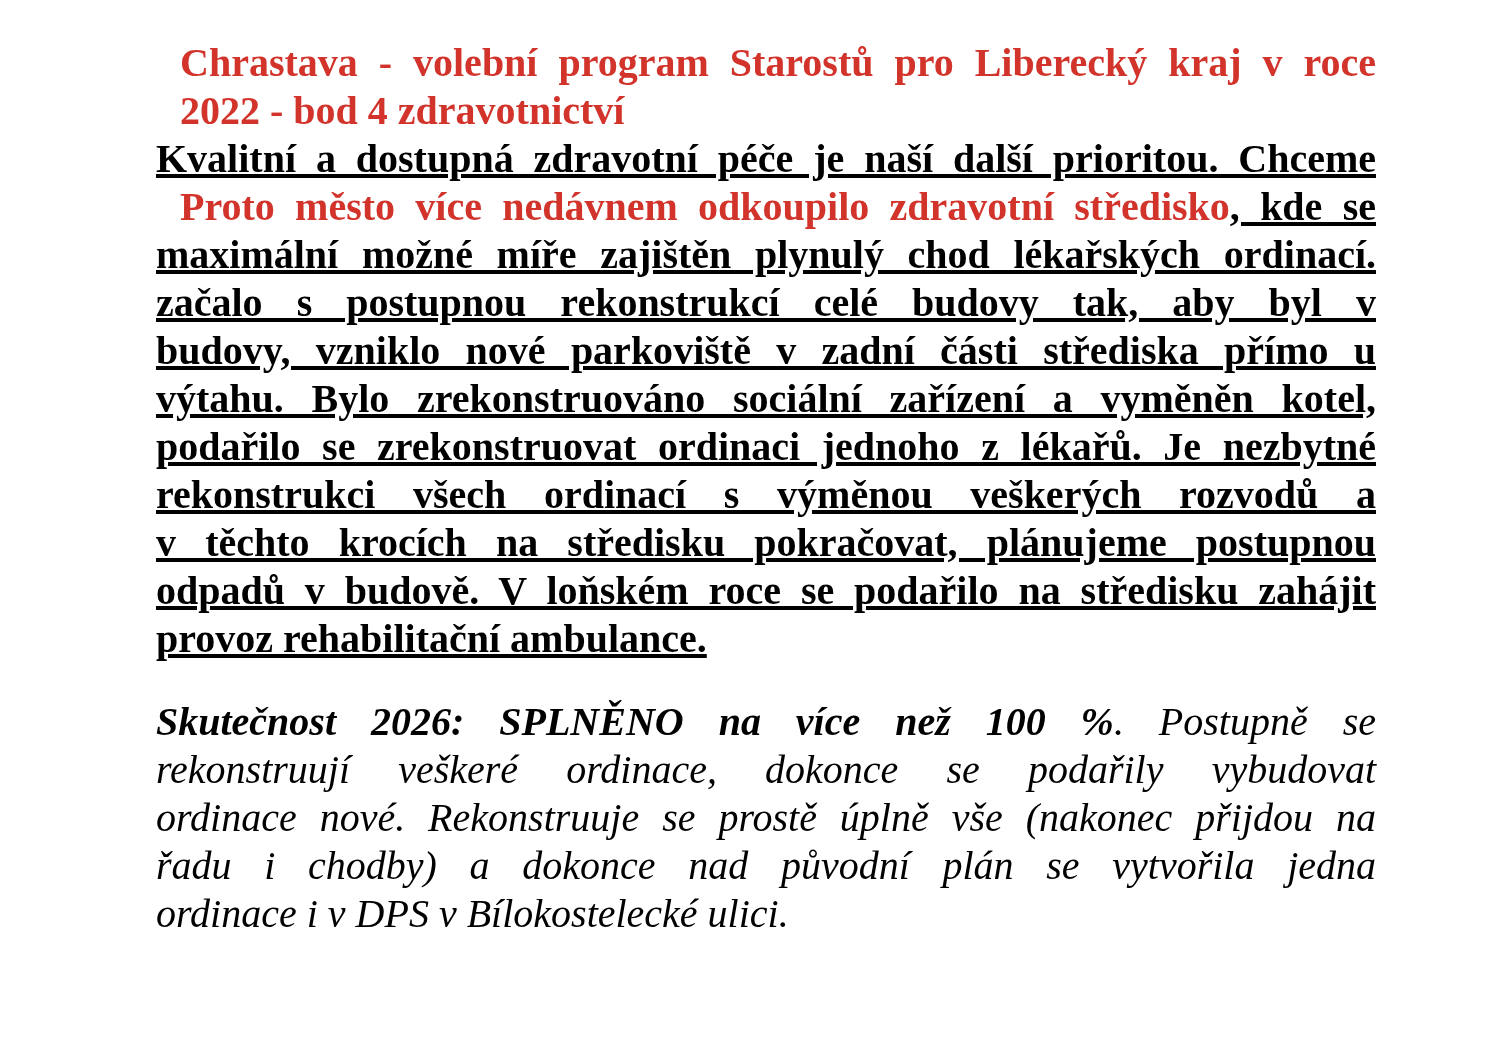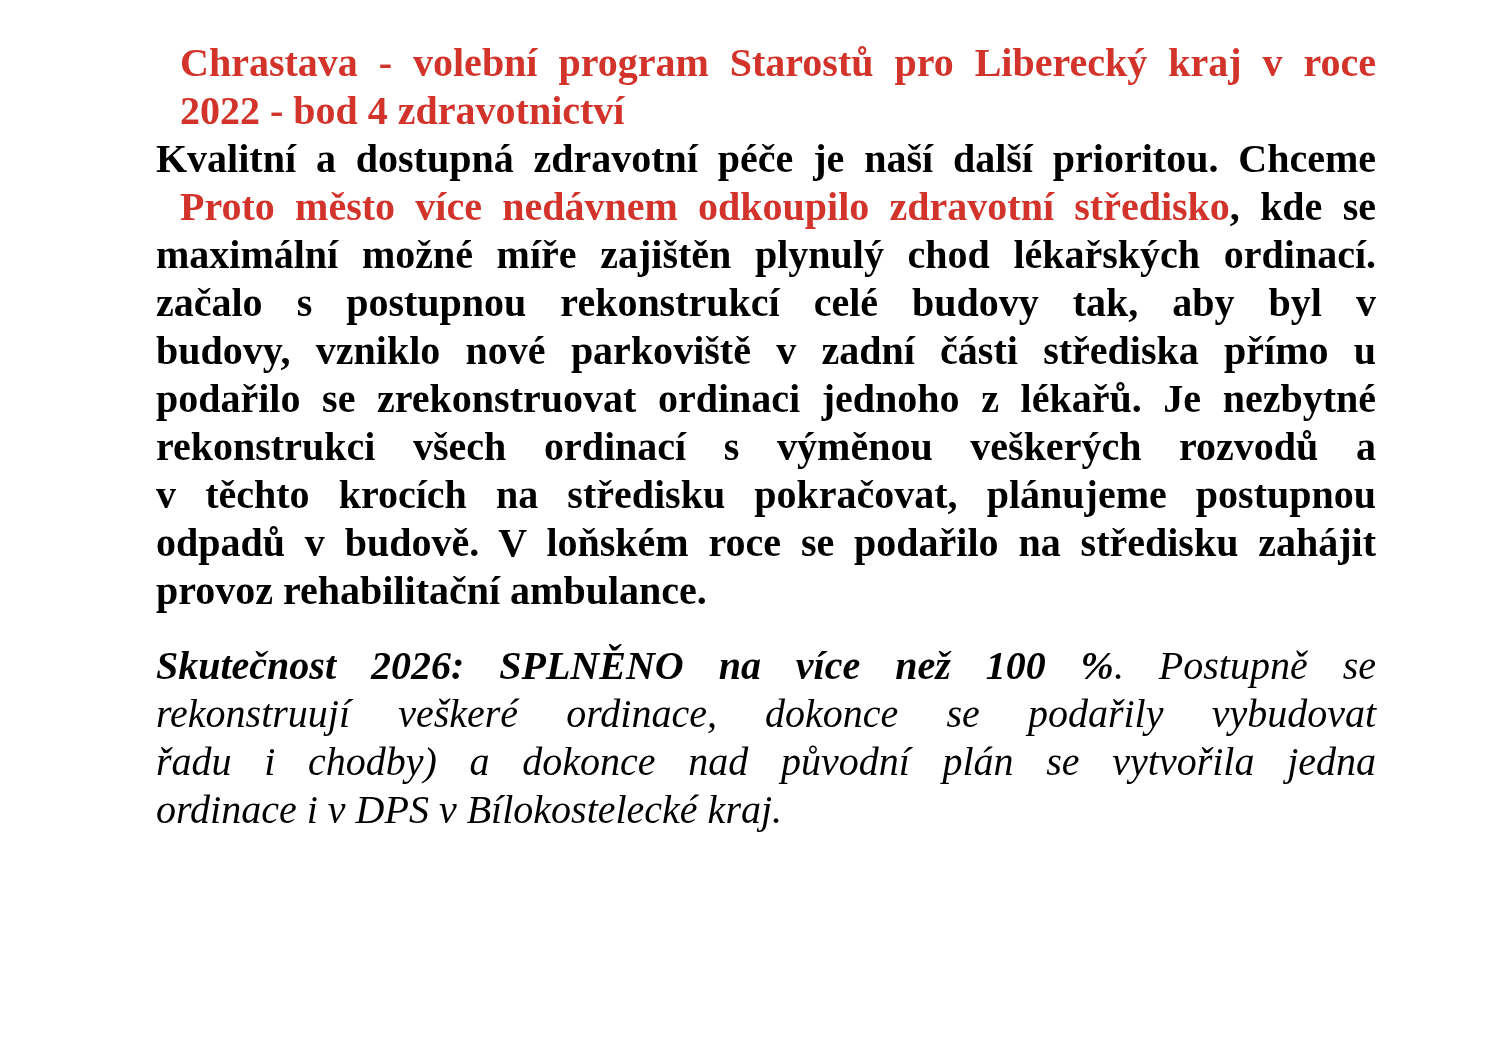--- a/index.html
+++ b/index.html
@@ -15,52 +15,54 @@
   .doc {
     box-sizing: content-box;
     padding: 39px 0 0 156px;
     width: 1220px;
     font-family: "Liberation Serif", "DejaVu Serif", serif;
     font-size: 40px;
     line-height: 48px;
     color: var(--ink, #000000);
   }
   .paragraph { margin: 0; }
-  .paragraph.spaced { margin-top: 27px; }
+  .paragraph.spaced { margin-top: 35px; }
   .line {
     text-align: justify;
     text-align-last: justify;
   }
   .line.last {
     text-align-last: left;
   }
-  .seg.bold { font-weight: bold; }
+  .seg.bold { font-weight: bold; text-decoration: underline; }
   .seg.red-bold { font-weight: bold; color: var(--accent-red, #d2332b); margin-left: 24px; }
   .seg.bold-italic { font-weight: bold; font-style: italic; }
   .seg.italic { font-style: italic; }
 </style>
 </head>
 <body style="background: rgb(255, 255, 255);">
 
 <div class="doc">
     <div class="paragraph">
       <div class="line"><span class="seg red-bold">Chrastava - volební program Starostů pro Liberecký kraj v roce</span></div>
       <div class="line last"><span class="seg red-bold">2022 - bod 4 zdravotnictví</span></div>
     </div>
     <div class="paragraph">
       <div class="line"><span class="seg bold">Kvalitní a dostupná zdravotní péče je naší další prioritou. Chceme</span></div>
       <div class="line"><span class="seg red-bold">Proto město více nedávnem odkoupilo zdravotní středisko</span><span class="seg bold">, kde se</span></div>
       <div class="line"><span class="seg bold">maximální možné míře zajištěn plynulý chod lékařských ordinací.</span></div>
       <div class="line"><span class="seg bold">začalo s postupnou rekonstrukcí celé budovy tak, aby byl v</span></div>
       <div class="line"><span class="seg bold">budovy, vzniklo nové parkoviště v zadní části střediska přímo u</span></div>
+      <div class="line"><span class="seg bold">výtahu. Bylo zrekonstruováno sociální zařízení a vyměněn kotel,</span></div>
       <div class="line"><span class="seg bold">podařilo se zrekonstruovat ordinaci jednoho z lékařů. Je nezbytné</span></div>
       <div class="line"><span class="seg bold">rekonstrukci všech ordinací s výměnou veškerých rozvodů a</span></div>
       <div class="line"><span class="seg bold">v těchto krocích na středisku pokračovat, plánujeme postupnou</span></div>
       <div class="line"><span class="seg bold">odpadů v budově. V loňském roce se podařilo na středisku zahájit</span></div>
       <div class="line last"><span class="seg bold">provoz rehabilitační ambulance.</span></div>
     </div>
     <div class="paragraph spaced">
       <div class="line"><span class="seg bold-italic">Skutečnost 2026: SPLNĚNO na více než 100 %</span><span class="seg italic">. Postupně se</span></div>
       <div class="line"><span class="seg italic">rekonstruují veškeré ordinace, dokonce se podařily vybudovat</span></div>
+      <div class="line"><span class="seg italic">ordinace nové. Rekonstruuje se prostě úplně vše (nakonec přijdou na</span></div>
       <div class="line"><span class="seg italic">řadu i chodby) a dokonce nad původní plán se vytvořila jedna</span></div>
-      <div class="line last"><span class="seg italic">ordinace i v DPS v Bílokostelecké kraj.</span></div>
+      <div class="line last"><span class="seg italic">ordinace i v DPS v Bílokostelecké ulici.</span></div>
     </div>
   </div>
 
 </body></html>

